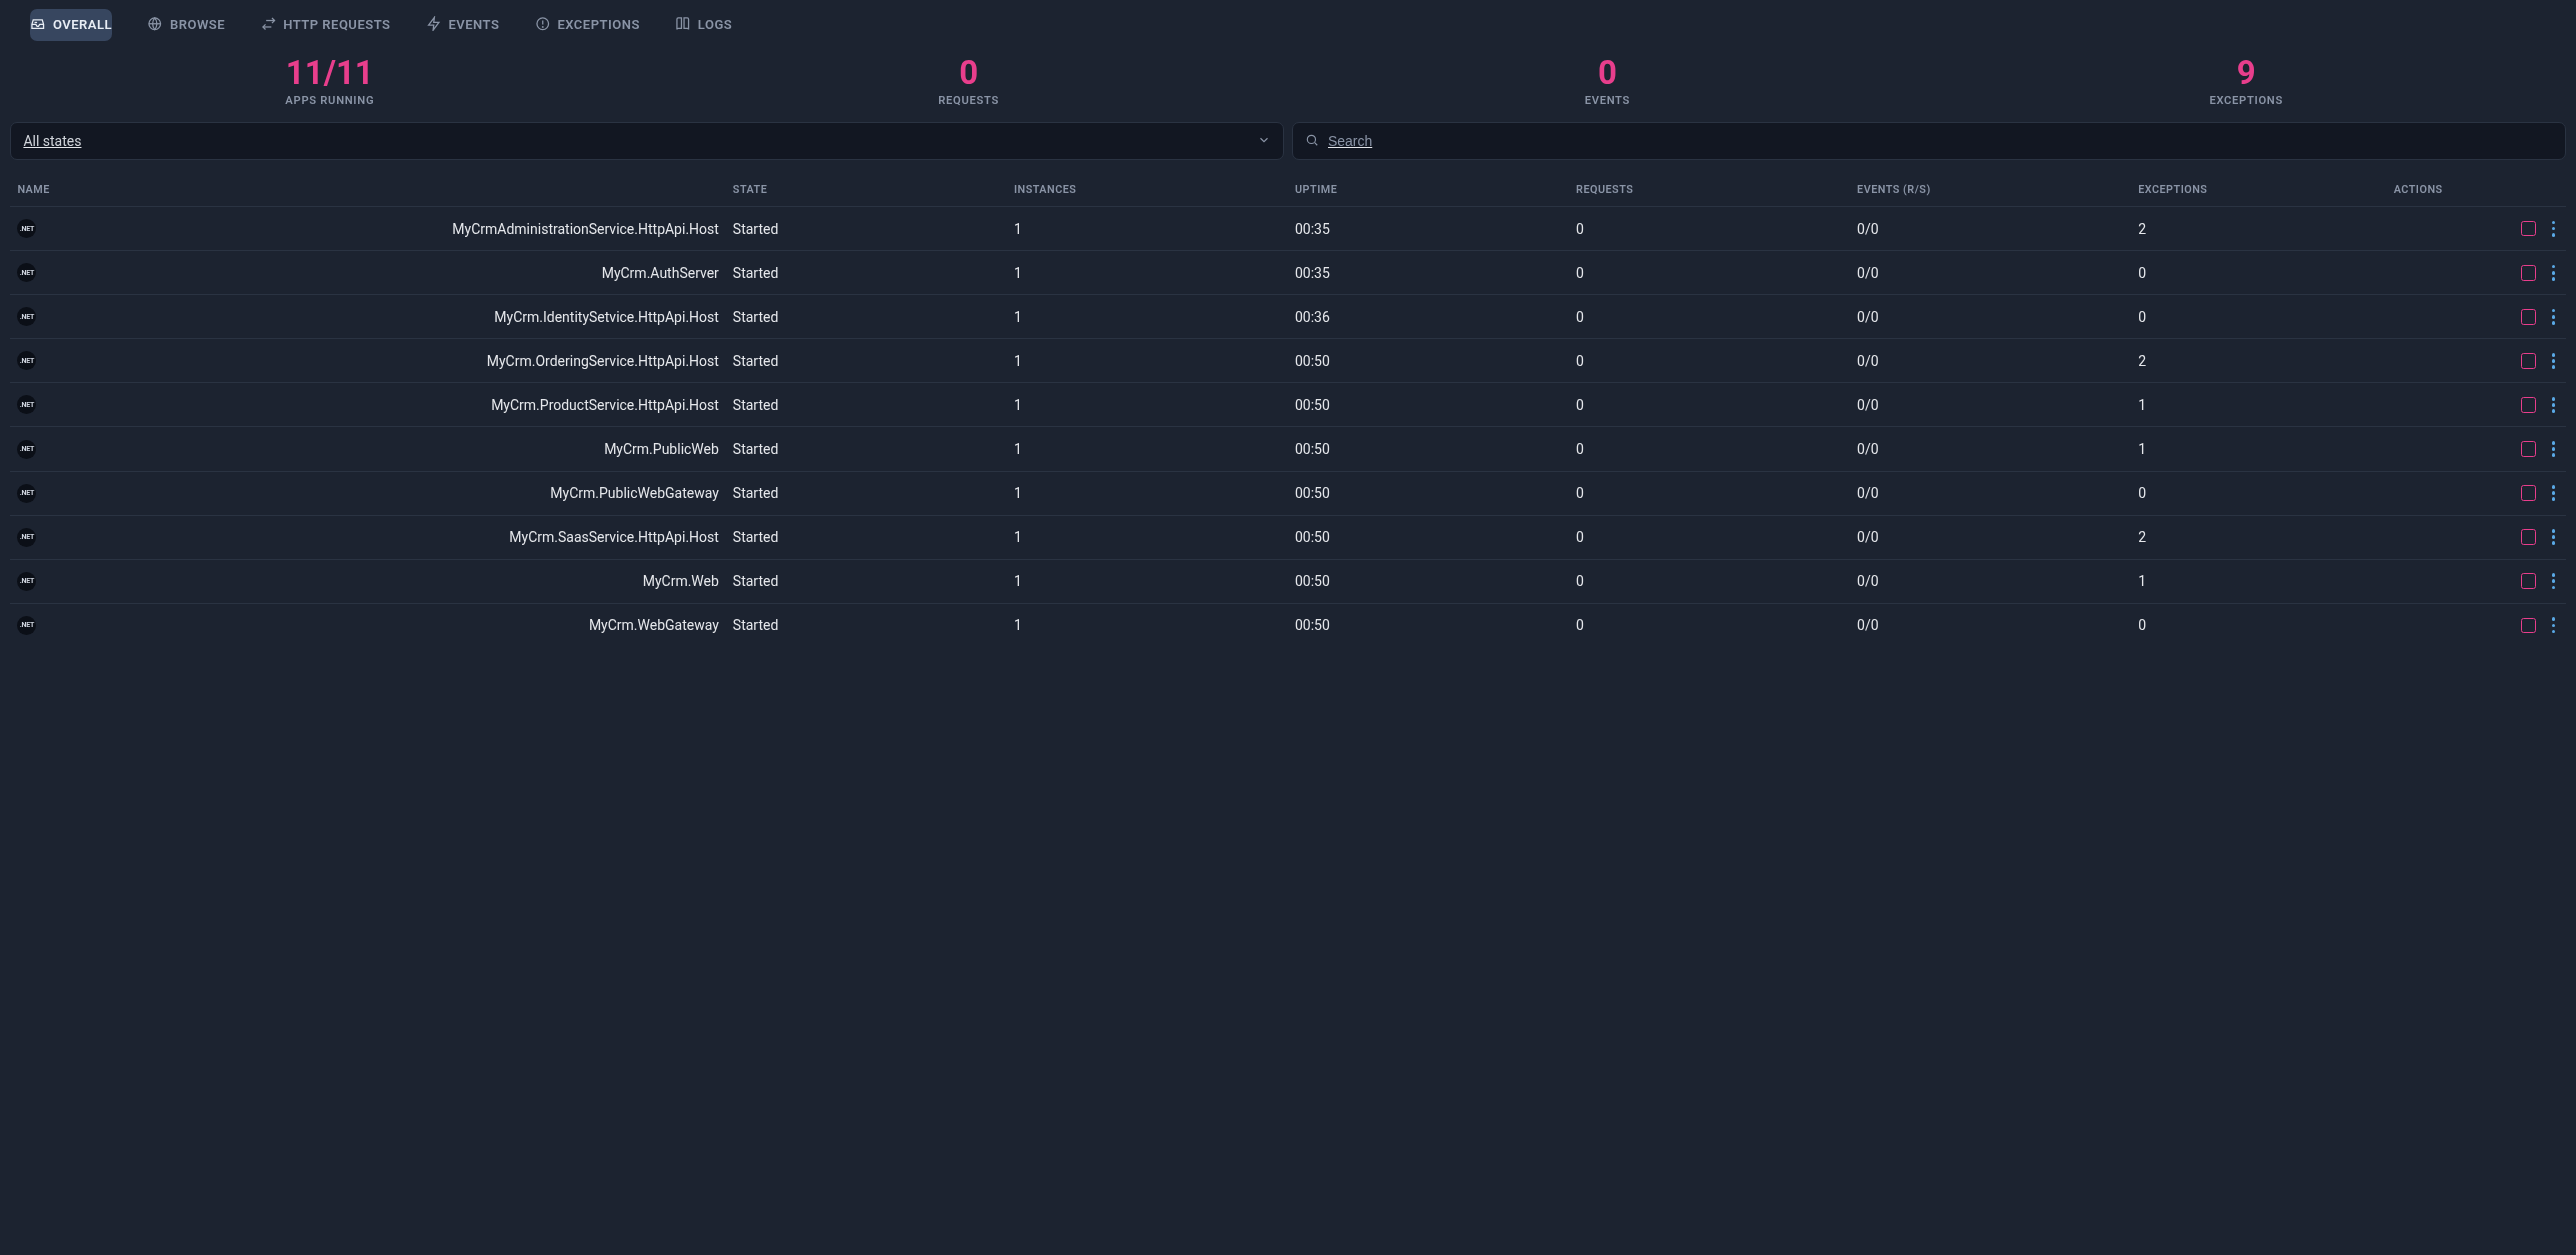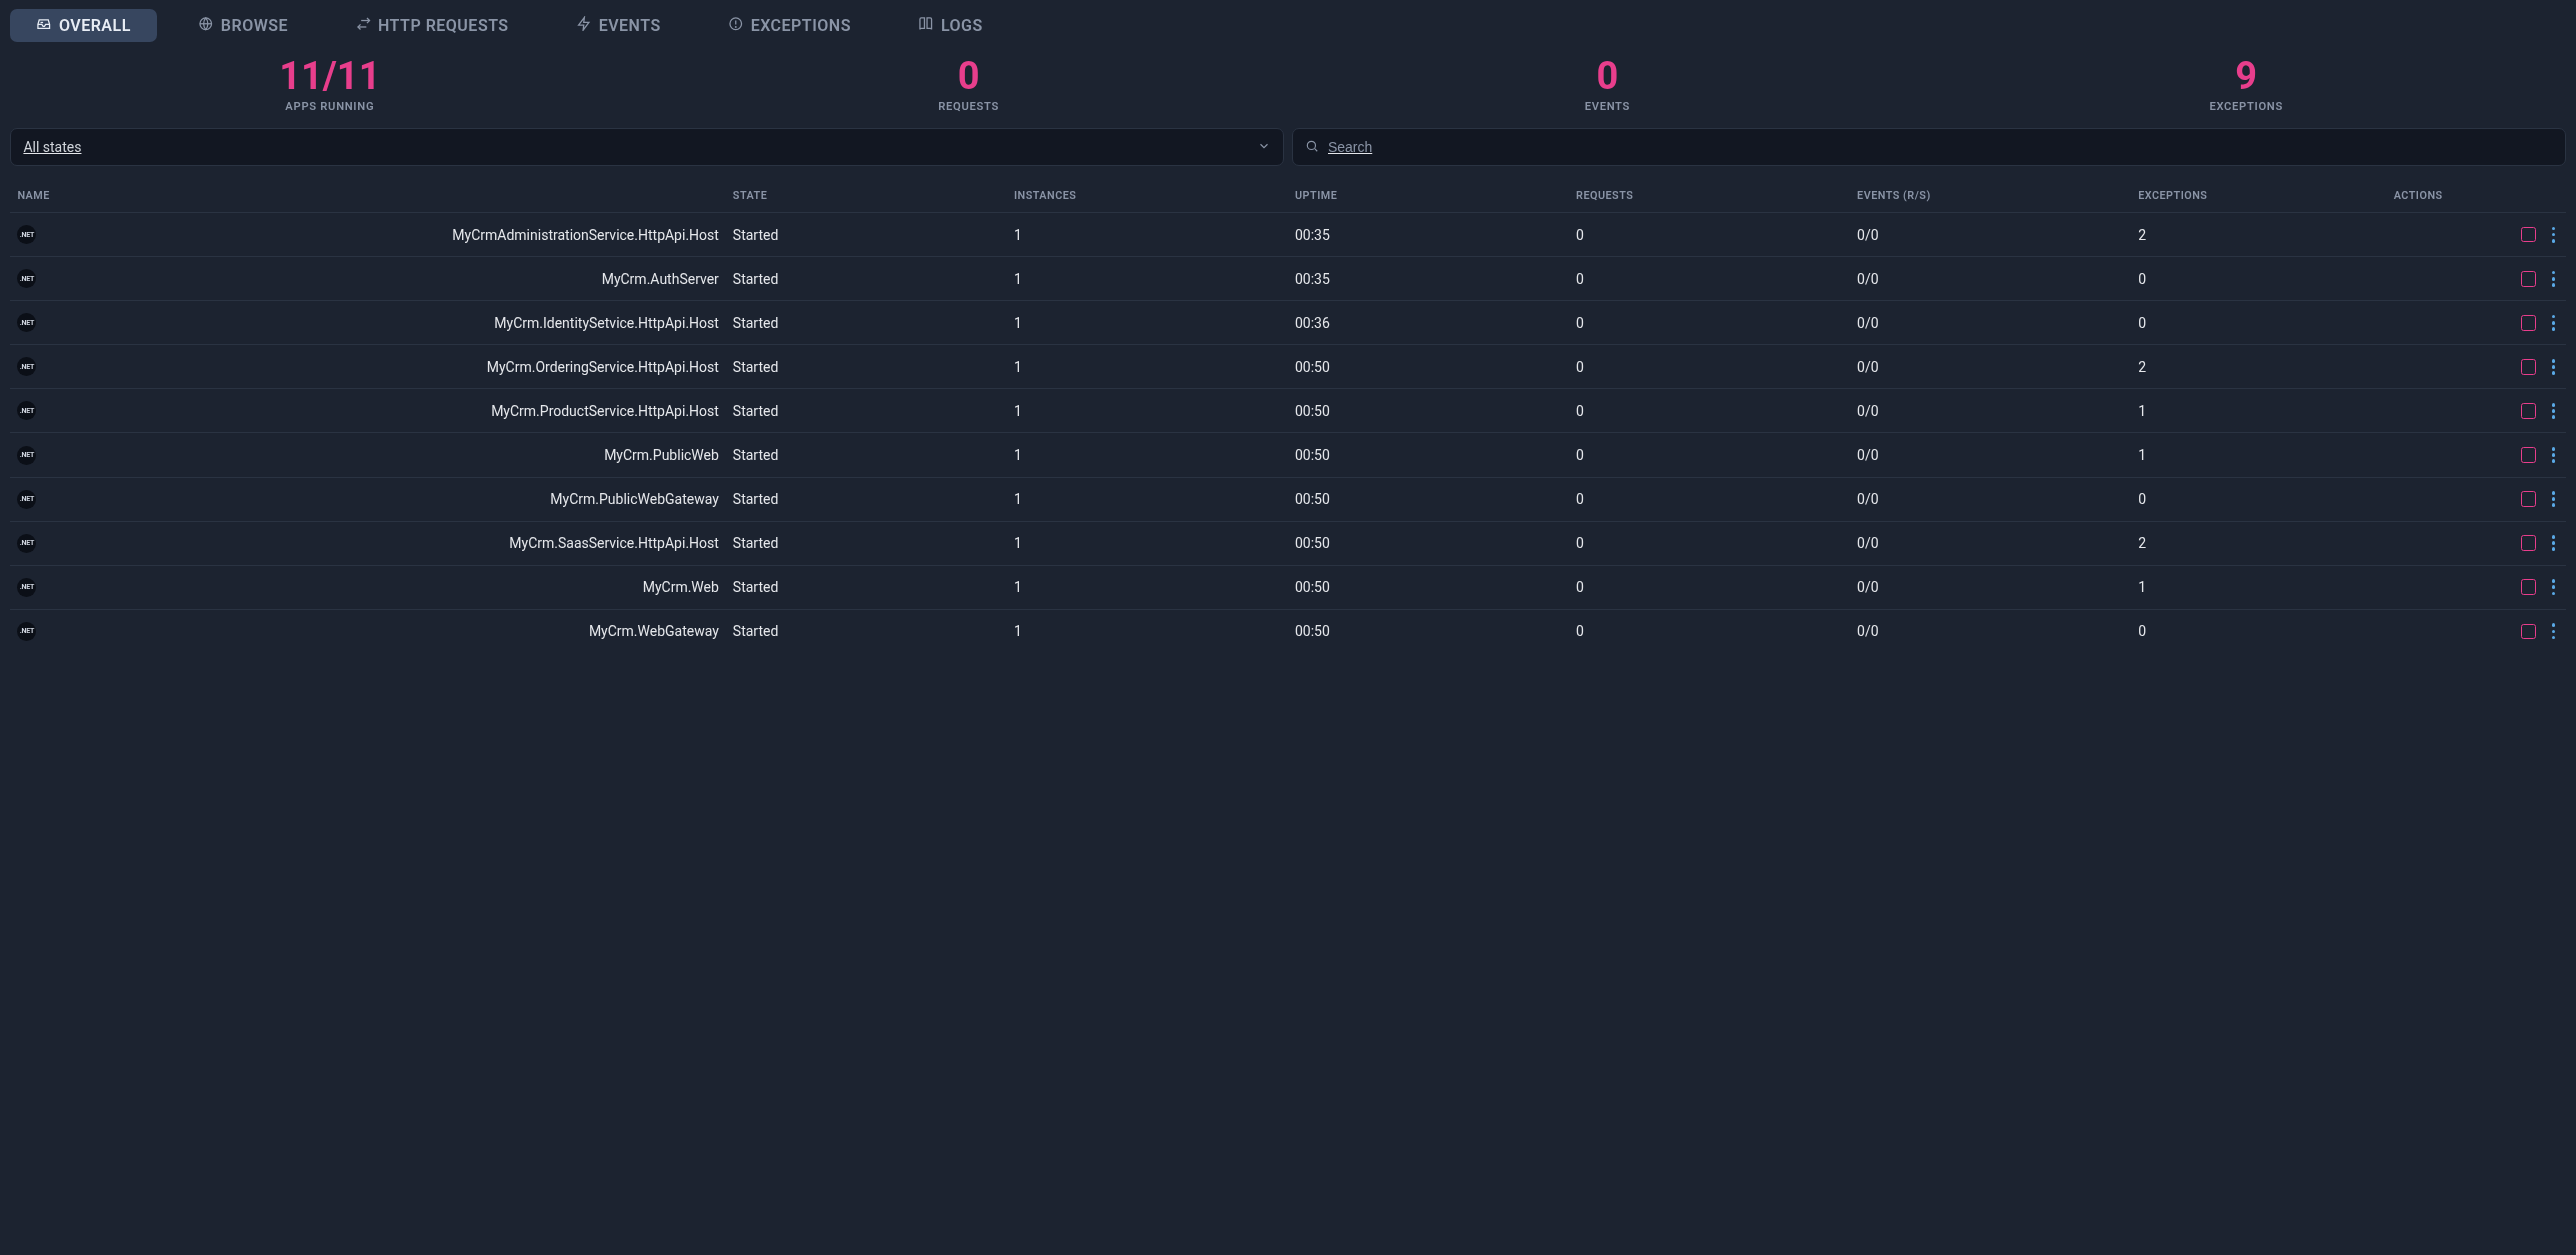--- a/index.html
+++ b/index.html
@@ -15,46 +15,47 @@
   .tabs {
     display: flex;
     gap: 15.5px;
     padding: 8.6px 10.4px 3.5px 10.4px;
     align-items: center;
   }
   .tab {
     display: flex;
     align-items: center;
     gap: 7px;
-    padding: 7px 26px;
+    padding: 7px 0;
     border-radius: 7px;
     color: #8a94a6;
     font-weight: 600;
-    font-size: 16px;
+    font-size: 13px;
     letter-spacing: 0.5px;
     cursor: pointer;
+    margin-left: 20px;
   }
   .tab.active {
     background: #37465f;
     color: #e8edf5;
   }
   .tab svg { width: 15.5px; height: 15.5px; stroke: currentColor; fill: none; stroke-width: 2; }
 
   
   .stats {
     display: grid;
     grid-template-columns: repeat(4, 1fr);
     padding: 8.6px 10.4px 15.5px 10.4px;
   }
   .stat {
     text-align: center;
   }
   .stat .value {
     color: #e83e8c;
-    font-size: 38px;
+    font-size: 33px;
     font-weight: 700;
   }
   .stat .label {
     color: #8a94a6;
     font-size: 11.2px;
     font-weight: 600;
     letter-spacing: 0.7px;
     margin-top: 1.7px;
   }
 

